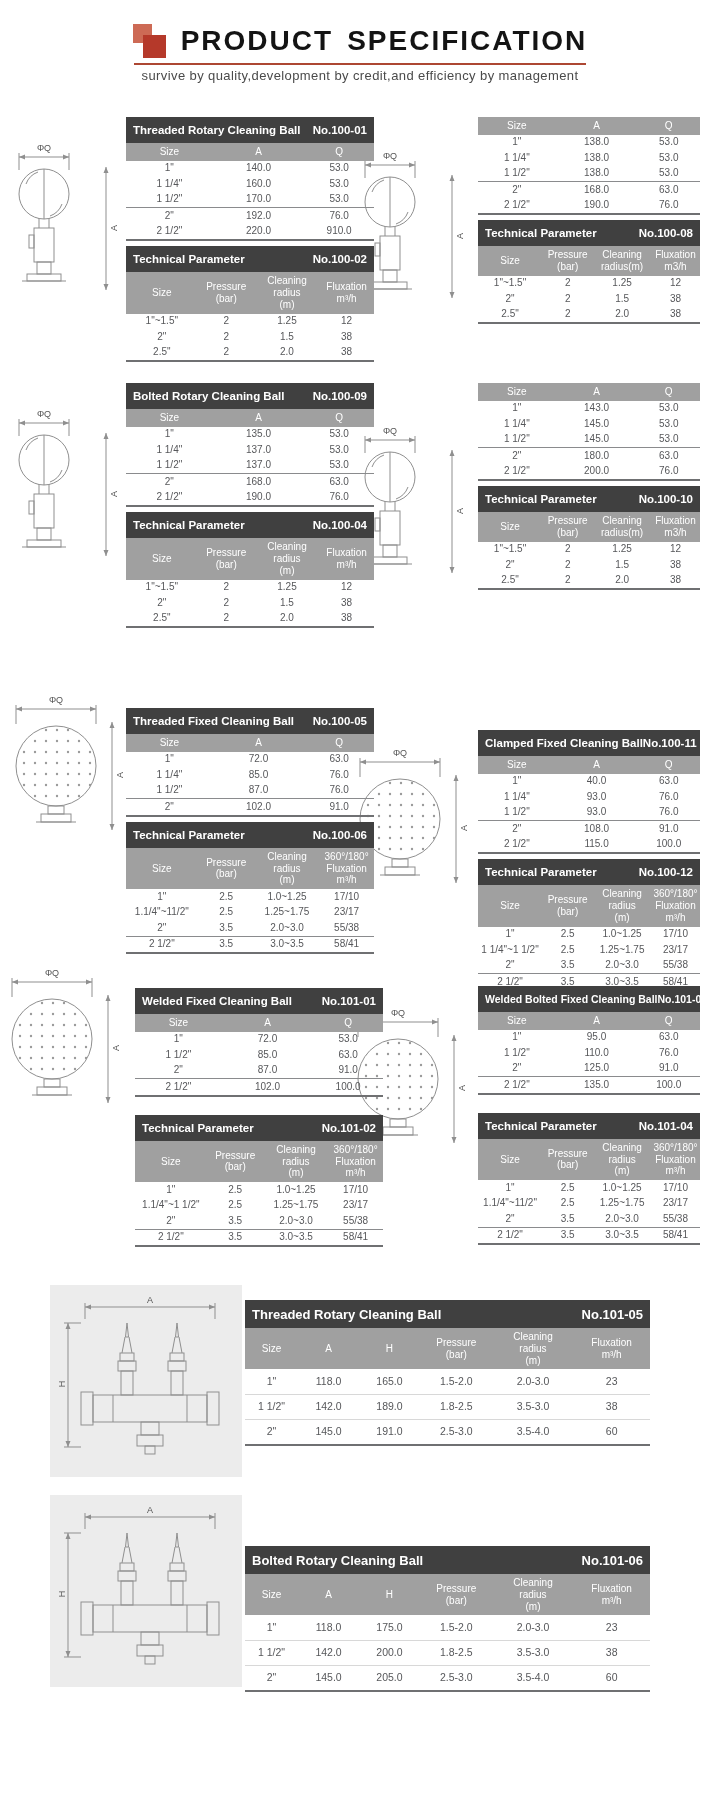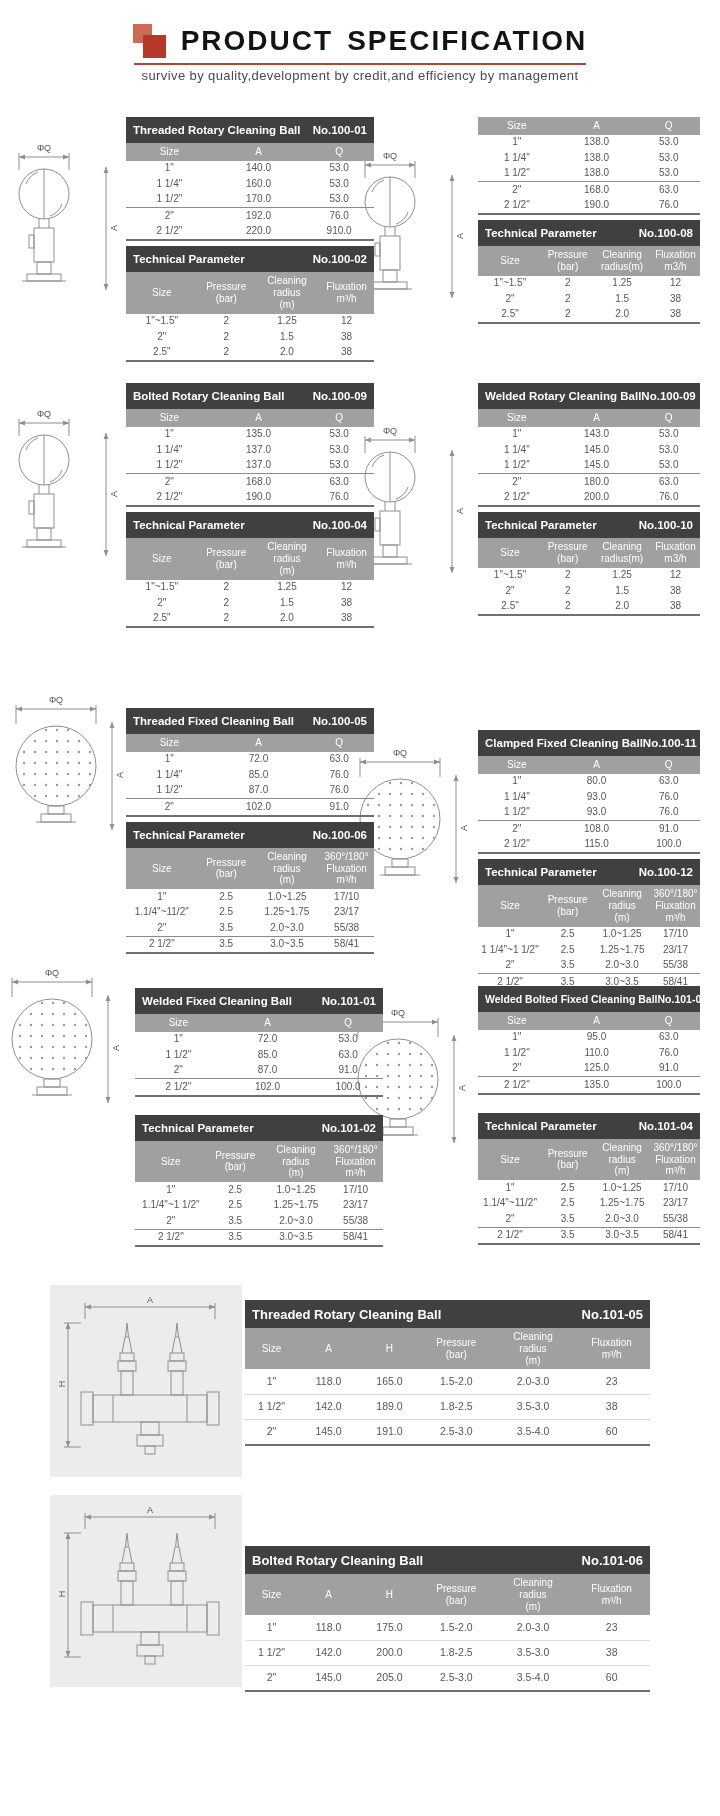--- a/index.html
+++ b/index.html
@@ -503,24 +503,20 @@
             <td>2.5"</td>
             <td>2</td>
             <td>2.0</td>
             <td>38</td>
           </tr>
         </tbody>
       </table>
   </section>
 
   <section class="spec" style="left:478px;top:383px;width:222px">
-    <div class="bar">
-      <span>Welded Rotary Cleaning Ball</span>
-      <span>No.100-09</span>
-    </div>
     <table class="tbl size-tbl hl3">
         <thead>
           <tr>
             <th>Size</th>
             <th>A</th>
             <th>Q</th>
           </tr>
         </thead>
         <tbody>
           <tr>
@@ -683,21 +679,21 @@
         <thead>
           <tr>
             <th>Size</th>
             <th>A</th>
             <th>Q</th>
           </tr>
         </thead>
         <tbody>
           <tr>
             <td>1"</td>
-            <td>80.0</td>
+            <td>40.0</td>
             <td>63.0</td>
           </tr>
           <tr>
             <td>1 1/4"</td>
             <td>93.0</td>
             <td>76.0</td>
           </tr>
           <tr>
             <td>1 1/2"</td>
             <td>93.0</td>

